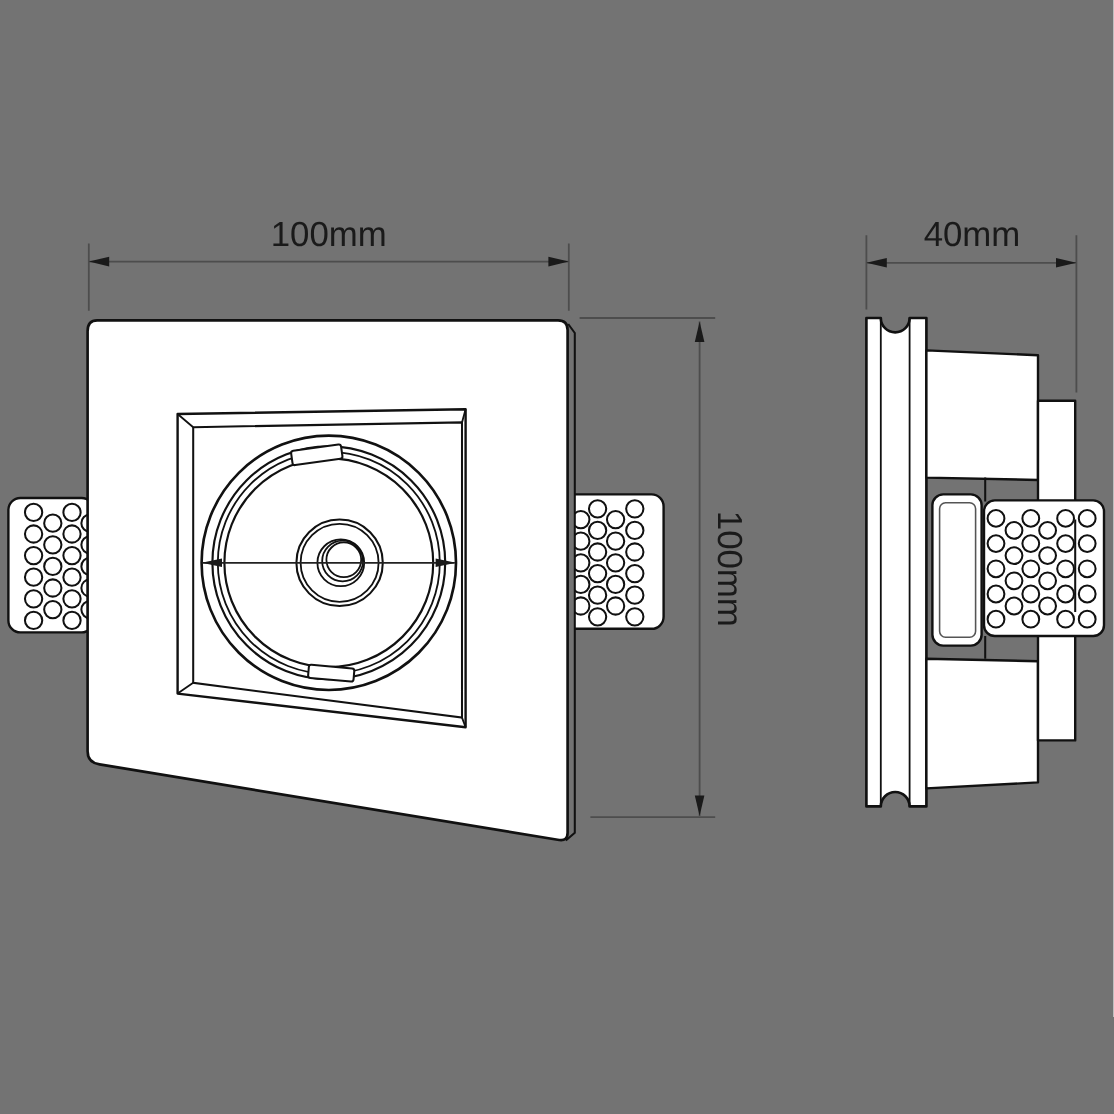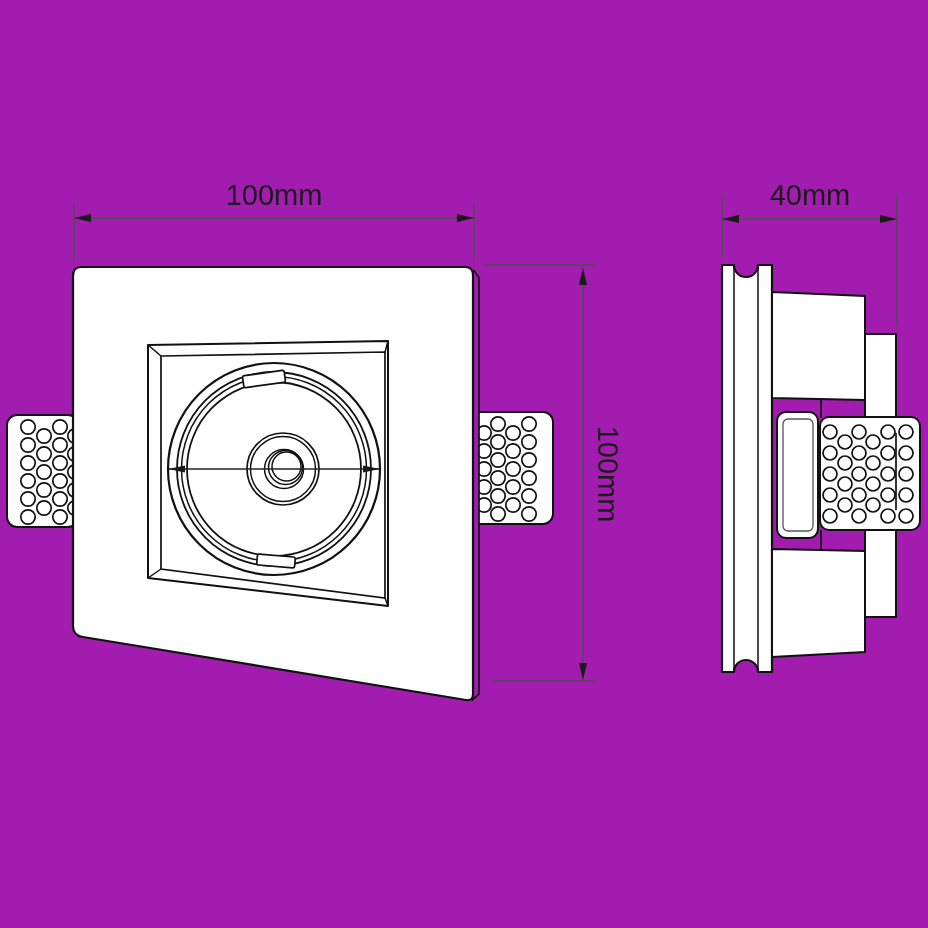--- a/index.html
+++ b/index.html
@@ -1,16 +1,16 @@
 <!DOCTYPE html>
 <html><head>
 <meta charset="utf-8">
 <style>
   html,body{margin:0;padding:0;background:#ffffff;}
-  .stage{position:relative;width:928px;height:928px;background:#a21caf;overflow:hidden;}
+  .stage{position:relative;width:928px;height:928px;background:#737373;overflow:hidden;}
   svg{display:block;}
   .s22{fill:#fff;stroke:#111;stroke-width:2.2;stroke-linejoin:round;}
   .s20{fill:#fff;stroke:#111;stroke-width:2;stroke-linejoin:round;}
   .ln{fill:none;stroke:#111;stroke-width:1.7;}
   .ln15{fill:none;stroke:#111;stroke-width:1.5;}
   .ring{fill:none;stroke:#111;}
   .hole{fill:#fff;stroke:#111;stroke-width:1.7;}
   .dim{stroke:#4d4d4d;stroke-width:1.5;fill:none;}
   .arr{fill:#1a1a1a;stroke:none;}
   .lbl{font-family:"Liberation Sans",sans-serif;font-size:29px;fill:#1a1a1a;}

